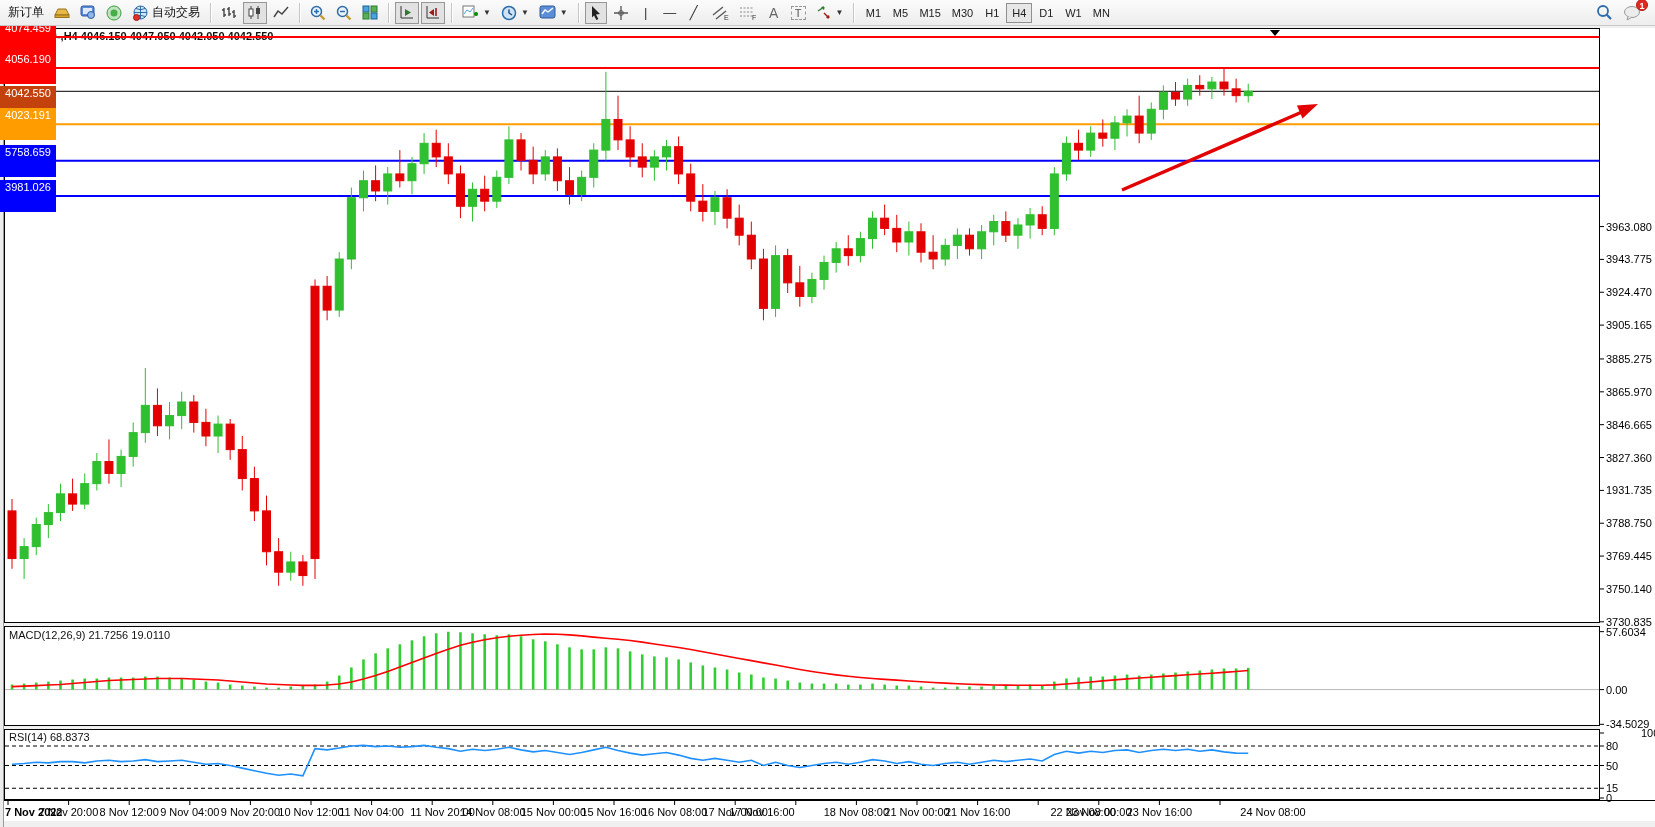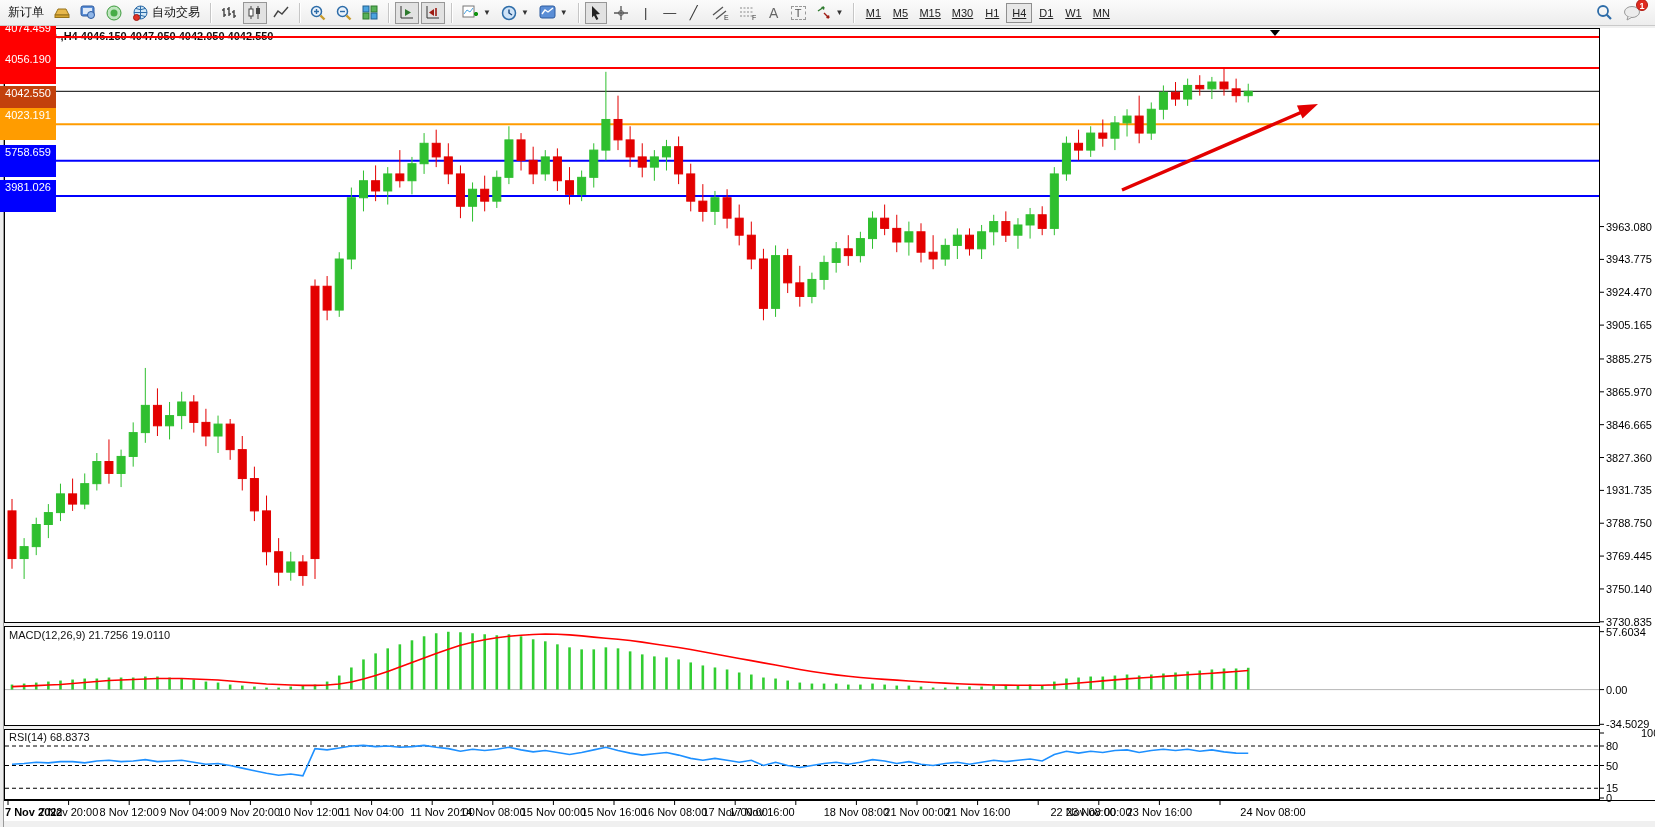--- a/index.html
+++ b/index.html
@@ -11,21 +11,21 @@
              background:linear-gradient(#fbfbfb,#ededed); border-bottom:1px solid #c9c9c9;
              display:flex; align-items:center; padding:0 4px; gap:2px; z-index:40; }
   .tbtn { height:22px; min-width:22px; display:flex; align-items:center; justify-content:center;
           border:1px solid transparent; background:transparent; padding:0 3px; gap:3px;
           font:12px "Liberation Sans", sans-serif; color:#111; }
   .tbtn.pressed { background:#e2e2e2; border:1px solid #979797; }
   .tbtn .caret { font-size:8px; color:#333; margin-left:1px; }
   .sep { width:1px; height:20px; background:#c6c6c6; margin:0 4px; box-shadow:1px 0 0 #fff; }
   .tf { height:20px; min-width:26px; padding:0 4px; font:11px "Liberation Sans", sans-serif;
         color:#222; border:1px solid transparent; background:transparent;
-        display:inline-flex; align-items:center; justify-content:center;text-decoration:underline; }
+        display:inline-flex; align-items:center; justify-content:center; }
   .tf.pressed { background:#e7e7e7; border:1px solid #8f8f8f; }
   .tspacer { flex:1; }
   .glyph { font-size:13px; color:#333; }
   .badge-red { position:absolute; right:-4px; top:-4px; width:12px; height:12px; border-radius:50%;
                background:#e02b20; color:#fff; font:bold 9px/12px "Liberation Sans", sans-serif;
                text-align:center; border:1px solid #b01d14; }
 
   
   .pane { position:absolute; background:#fff; border:1px solid #000; }
   #pane-main  { left:4px; top:28px;  width:1596px; height:595px; }

